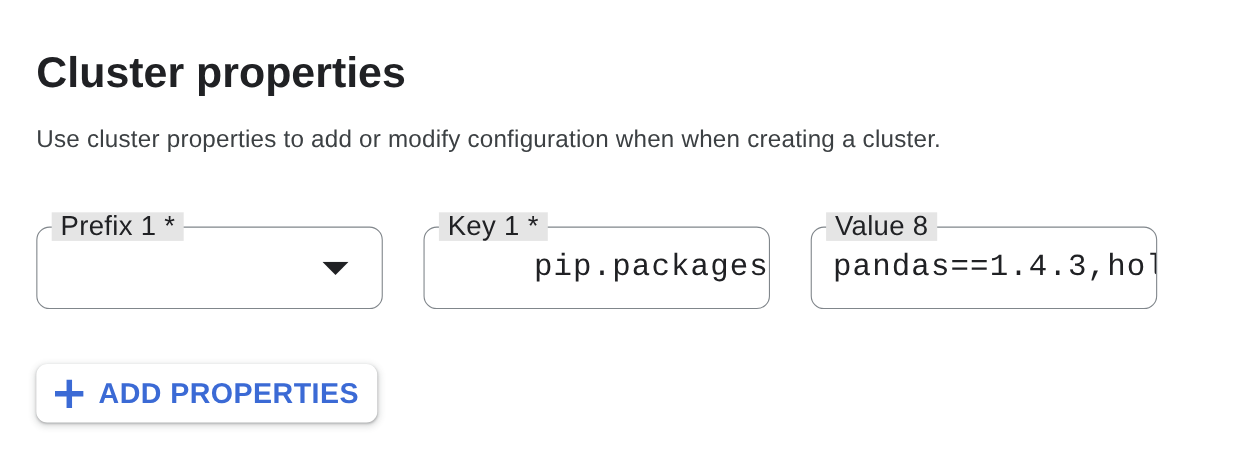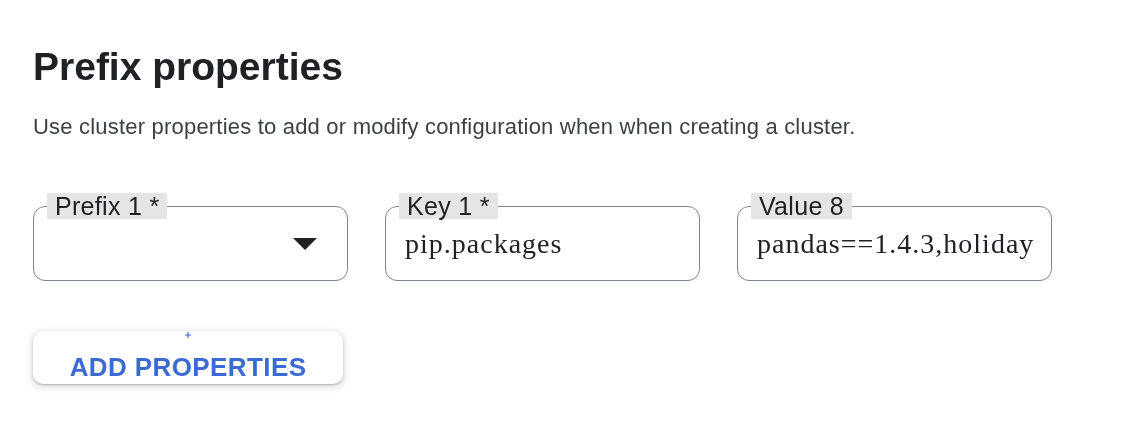--- a/index.html
+++ b/index.html
@@ -46,54 +46,53 @@
     white-space: nowrap;
   }
   .field-value {
     font-size: 28px; letter-spacing: 1px; color: #202124;
     white-space: nowrap;
   }
   .field input {
     flex: 1; min-width: 0;
     border: none; outline: none; background: transparent;
     margin: 0; padding: 0;
-    font-family: Liberation Serif, serif;
-    font-size: 28px; letter-spacing: 1px; color: #202124;
+    font-family: Liberation Mono, monospace;
+    font-size: 28px; letter-spacing: 1px; color: #202124; text-align: right;
   }
   .select-caret {
     position: absolute; right: 30px; top: 50%;
     transform: translateY(-50%);
     width: 24px; height: 12px;
     display: block;
   }
   .add-btn {
     position: absolute; left: 33px; top: 331px;
     width: 310px; height: 53px;
     box-sizing: border-box;
     background: #ffffff;
     border: none;
     border-radius: 10px;
     box-shadow: 0 1px 2px rgba(60,64,67,0.30), 0 2px 6px 2px rgba(60,64,67,0.15);
     display: flex; align-items: center; justify-content: center;
     gap: 14px;
     cursor: pointer;
     font-family: inherit;
-    flex-direction: column;
   }
   .add-btn-label {
     font-size: 26px; font-weight: 700; letter-spacing: 0.4px;
     color: var(--accent);
     white-space: nowrap;
   }
   .plus-icon { width: 26px; height: 26px; display: block; }
 </style>
 </head>
 <body style="background: rgb(255, 255, 255);">
 
-<h1 class="page-title">Prefix properties</h1>
+<h1 class="page-title">Cluster properties</h1>
 
 <p class="page-description">Use cluster properties to add or modify configuration when when creating a cluster.</p>
 
 <div class="fields-row">
 
   <div class="field">
     <span class="field-label">Prefix 1 *</span>
     <svg class="select-caret" viewBox="0 0 24 12" aria-hidden="true">
       <path d="M0 0 L24 0 L12 12 Z" fill="#202124"></path>
     </svg>

